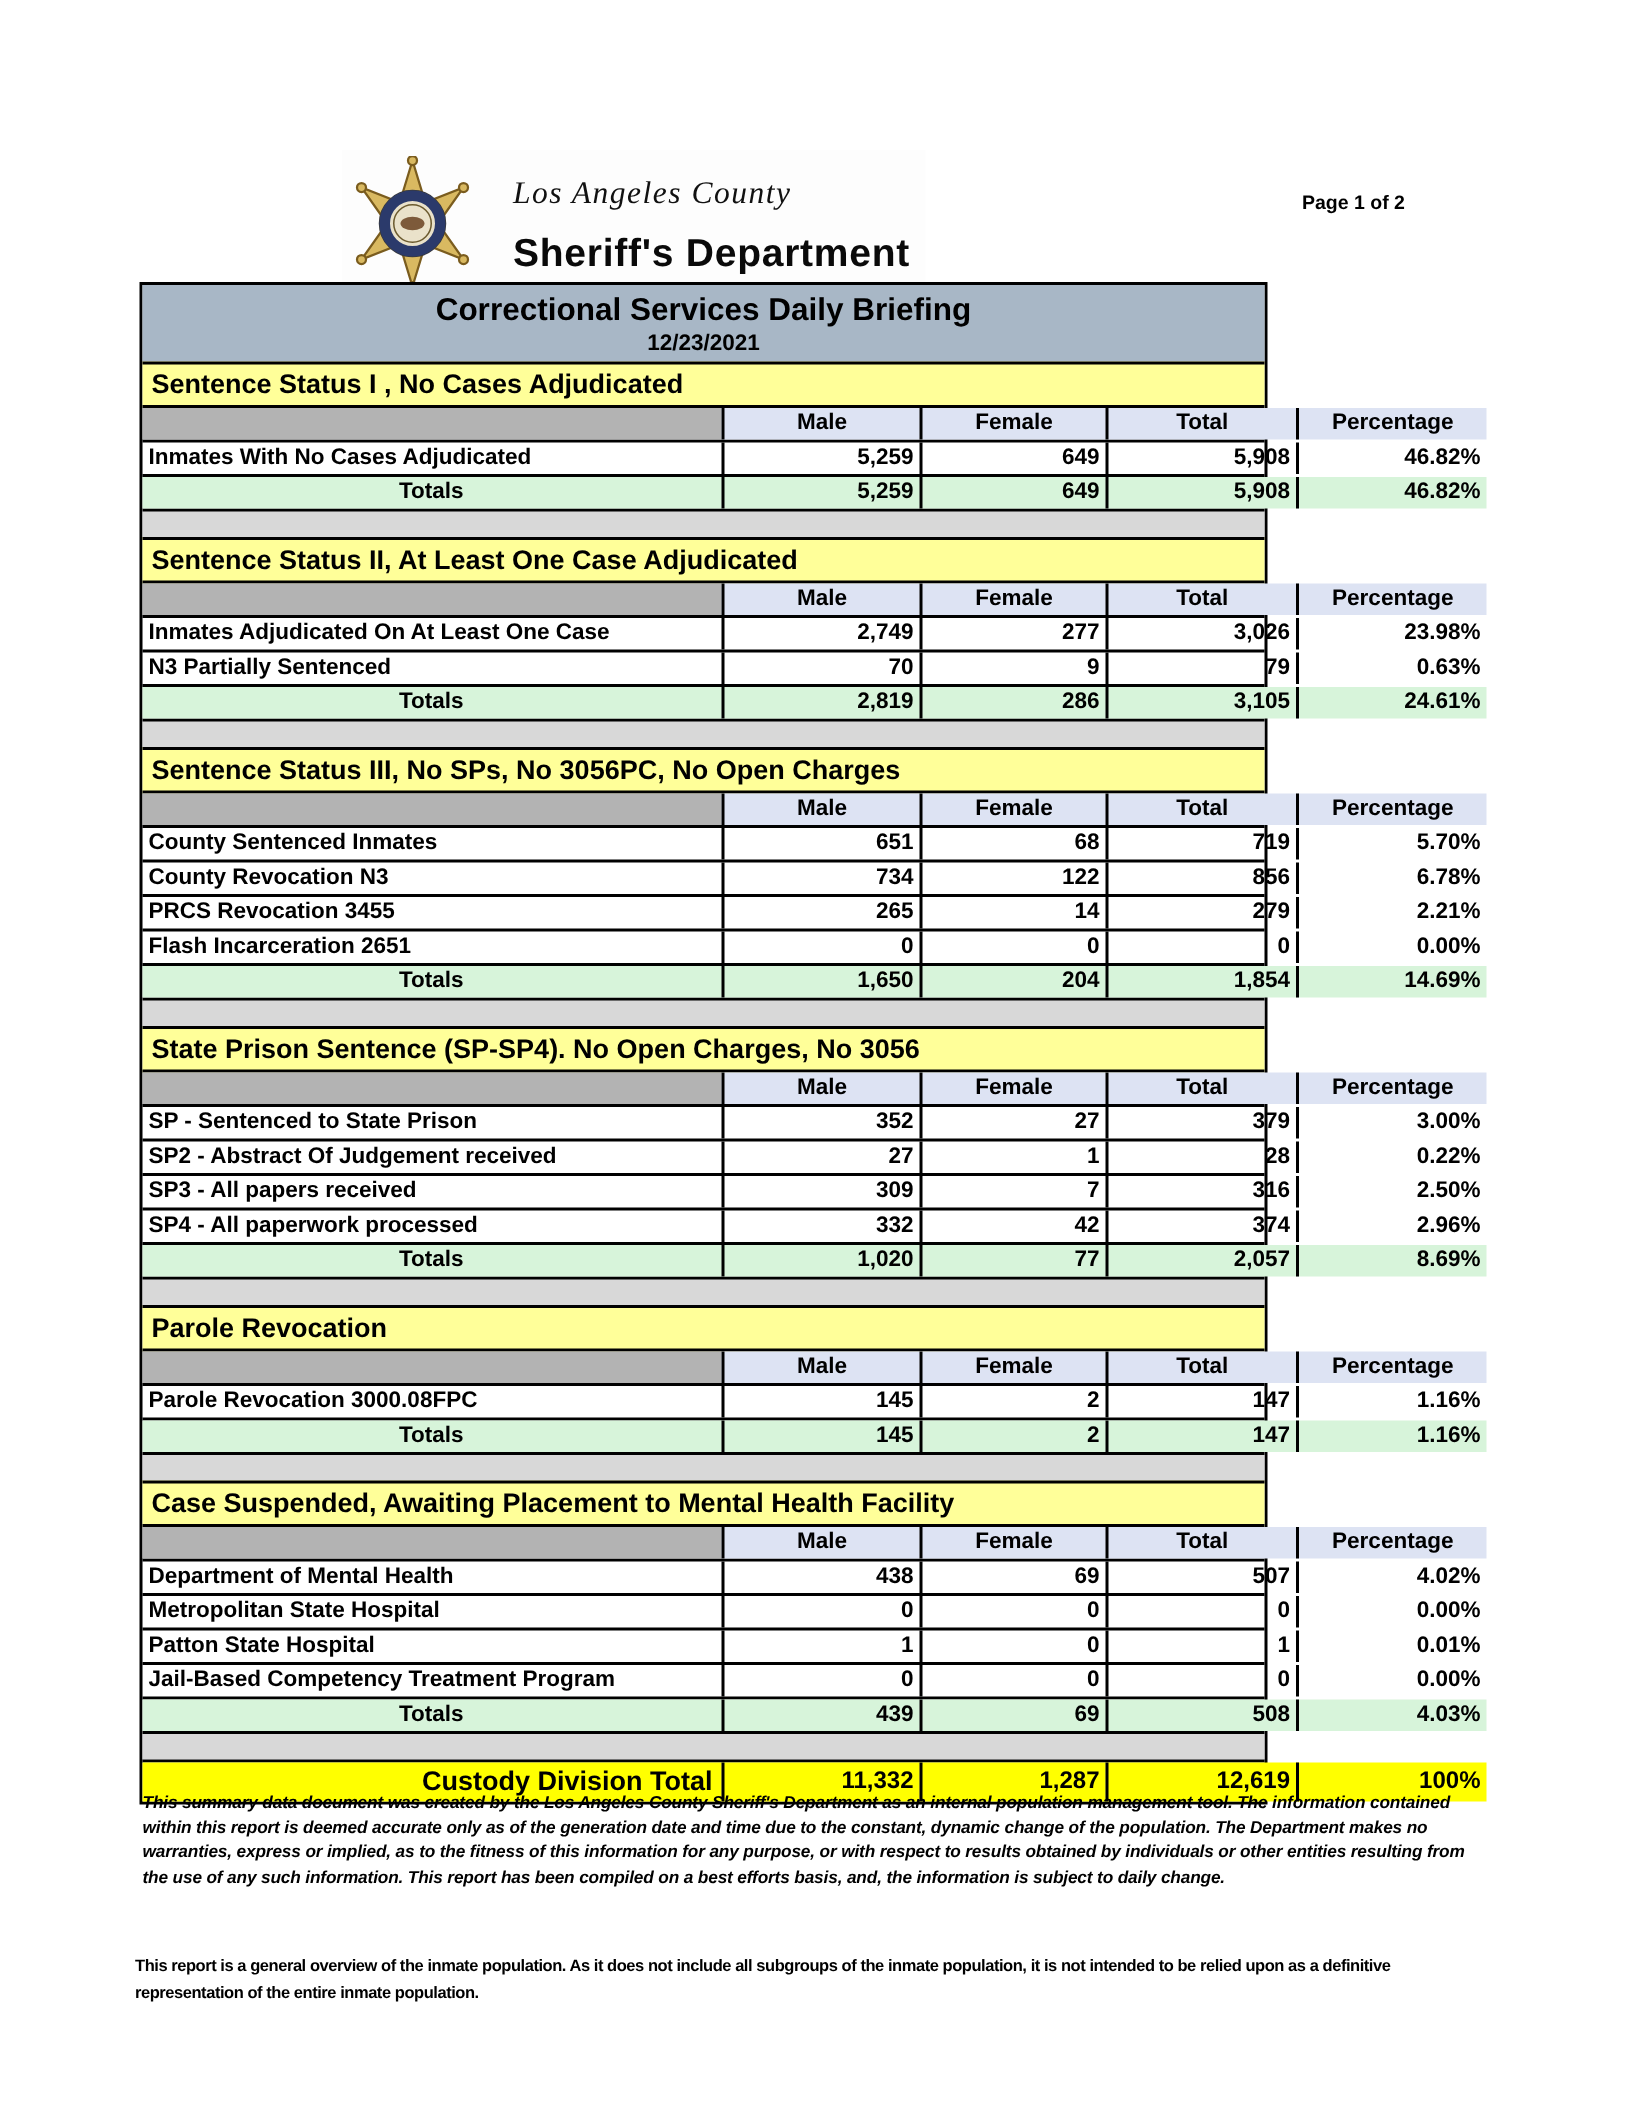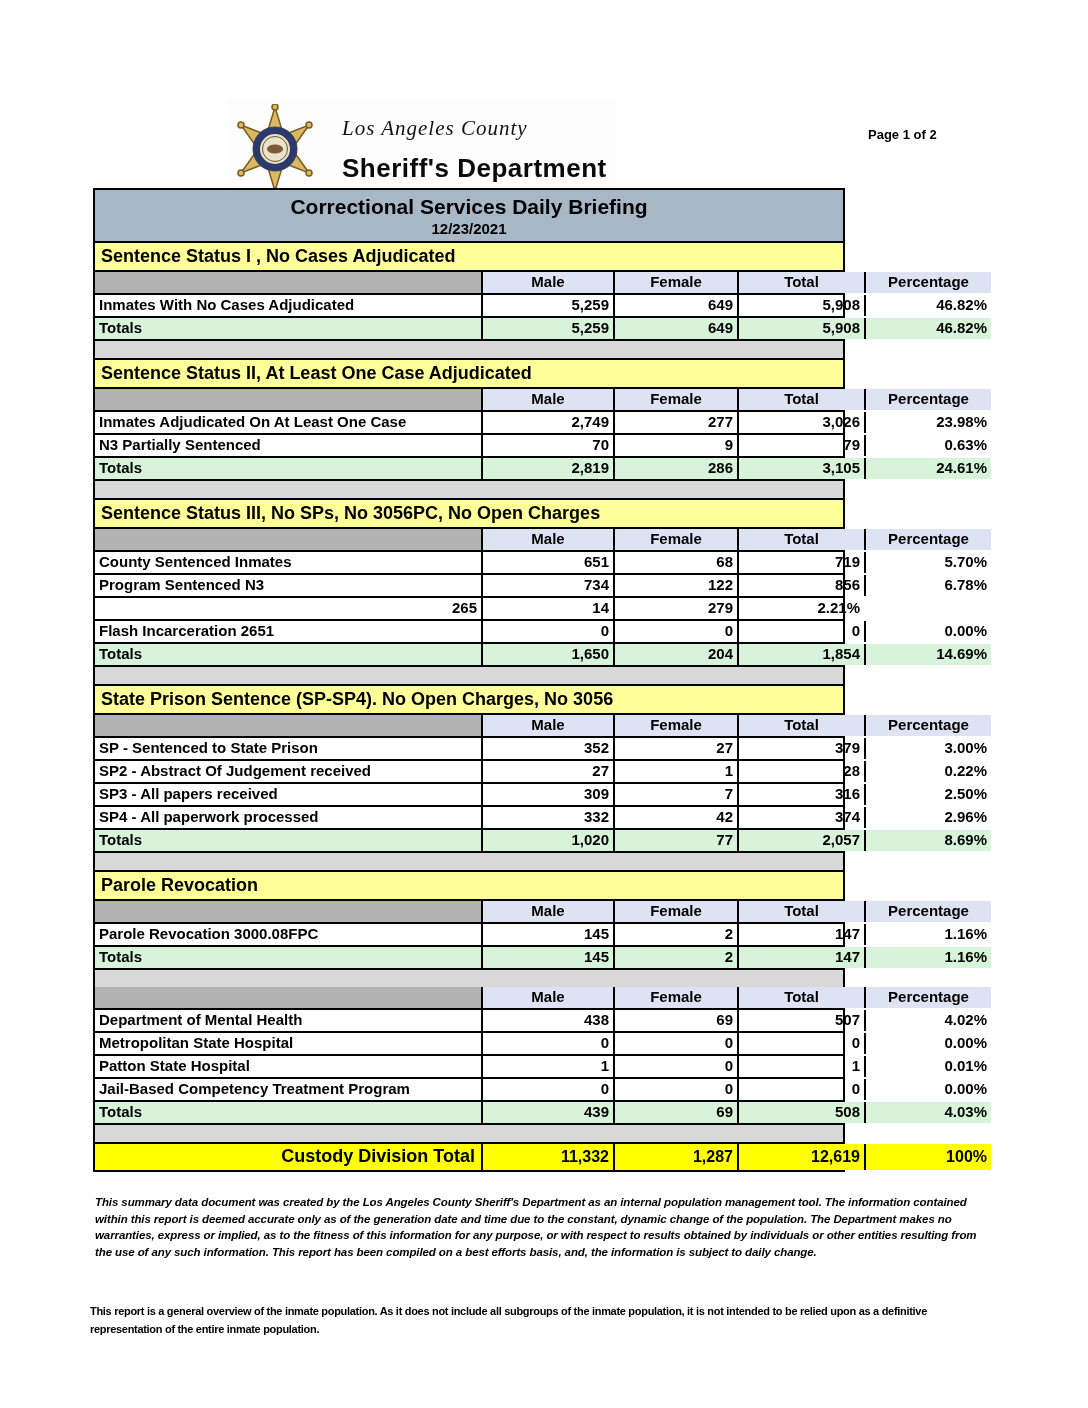--- a/index.html
+++ b/index.html
@@ -30,21 +30,21 @@
 
   .row { display:grid; grid-template-columns:386px 132px 124px 127px 127px; }
   .row + .row { border-top:2px solid #000; }
   .cell { height:21px; line-height:20px; font-size:15px; font-weight:bold; overflow:hidden; white-space:nowrap; }
   .cell + .cell { border-left:2px solid #000; }
   .cell.lbl { text-align:left; padding-left:4px; }
   .cell.num { text-align:right; padding-right:4px; }
   .colhead .spacer { background:#b3b3b3; }
   .colhead .ch { background:#dde3f3; text-align:center; }
   .t-row .cell { background:#d7f4da; }
-  .t-row .lbl { text-align:left; padding-right:5px; }
+  .t-row .lbl { text-align:center; padding-right:5px; }
 
   .gap { height:19px; background:#d8d8d8; border-top:2px solid #000; }
 
   .custody .cell { background:#ffff00; height:26px; line-height:25px; font-size:16px; }
   .custody { border-top:2px solid #000; }
   .custody .lbl { text-align:right; padding-right:6px; font-size:18px; }
 
   
   .disclaimer { position:absolute; left:95px; top:1194px; width:888px;
                 font-size:11.5px; font-style:italic; font-weight:bold; line-height:1.45; letter-spacing:-0.1px; }
@@ -148,27 +148,28 @@
     <div class="cell ch">Percentage</div>
   </div>
   <div class="row">
     <div class="cell lbl">County Sentenced Inmates</div>
     <div class="cell num">651</div>
     <div class="cell num">68</div>
     <div class="cell num">719</div>
     <div class="cell num">5.70%</div>
   </div>
   <div class="row">
-    <div class="cell lbl">Program Sentenced N3</div>
+    <div class="cell lbl">County Revocation N3</div>
     <div class="cell num">734</div>
     <div class="cell num">122</div>
     <div class="cell num">856</div>
     <div class="cell num">6.78%</div>
   </div>
   <div class="row">
+    <div class="cell lbl">PRCS Revocation 3455</div>
     <div class="cell num">265</div>
     <div class="cell num">14</div>
     <div class="cell num">279</div>
     <div class="cell num">2.21%</div>
   </div>
   <div class="row">
     <div class="cell lbl">Flash Incarceration 2651</div>
     <div class="cell num">0</div>
     <div class="cell num">0</div>
     <div class="cell num">0</div>
@@ -245,20 +246,21 @@
   </div>
   <div class="row t-row">
     <div class="cell lbl">Totals</div>
     <div class="cell num">145</div>
     <div class="cell num">2</div>
     <div class="cell num">147</div>
     <div class="cell num">1.16%</div>
   </div>
   <div class="gap"></div>
 
+  <div class="sec-header">Case Suspended, Awaiting Placement to Mental Health Facility</div>
   <div class="row colhead">
     <div class="cell spacer"></div>
     <div class="cell ch">Male</div>
     <div class="cell ch">Female</div>
     <div class="cell ch">Total</div>
     <div class="cell ch">Percentage</div>
   </div>
   <div class="row">
     <div class="cell lbl">Department of Mental Health</div>
     <div class="cell num">438</div>

